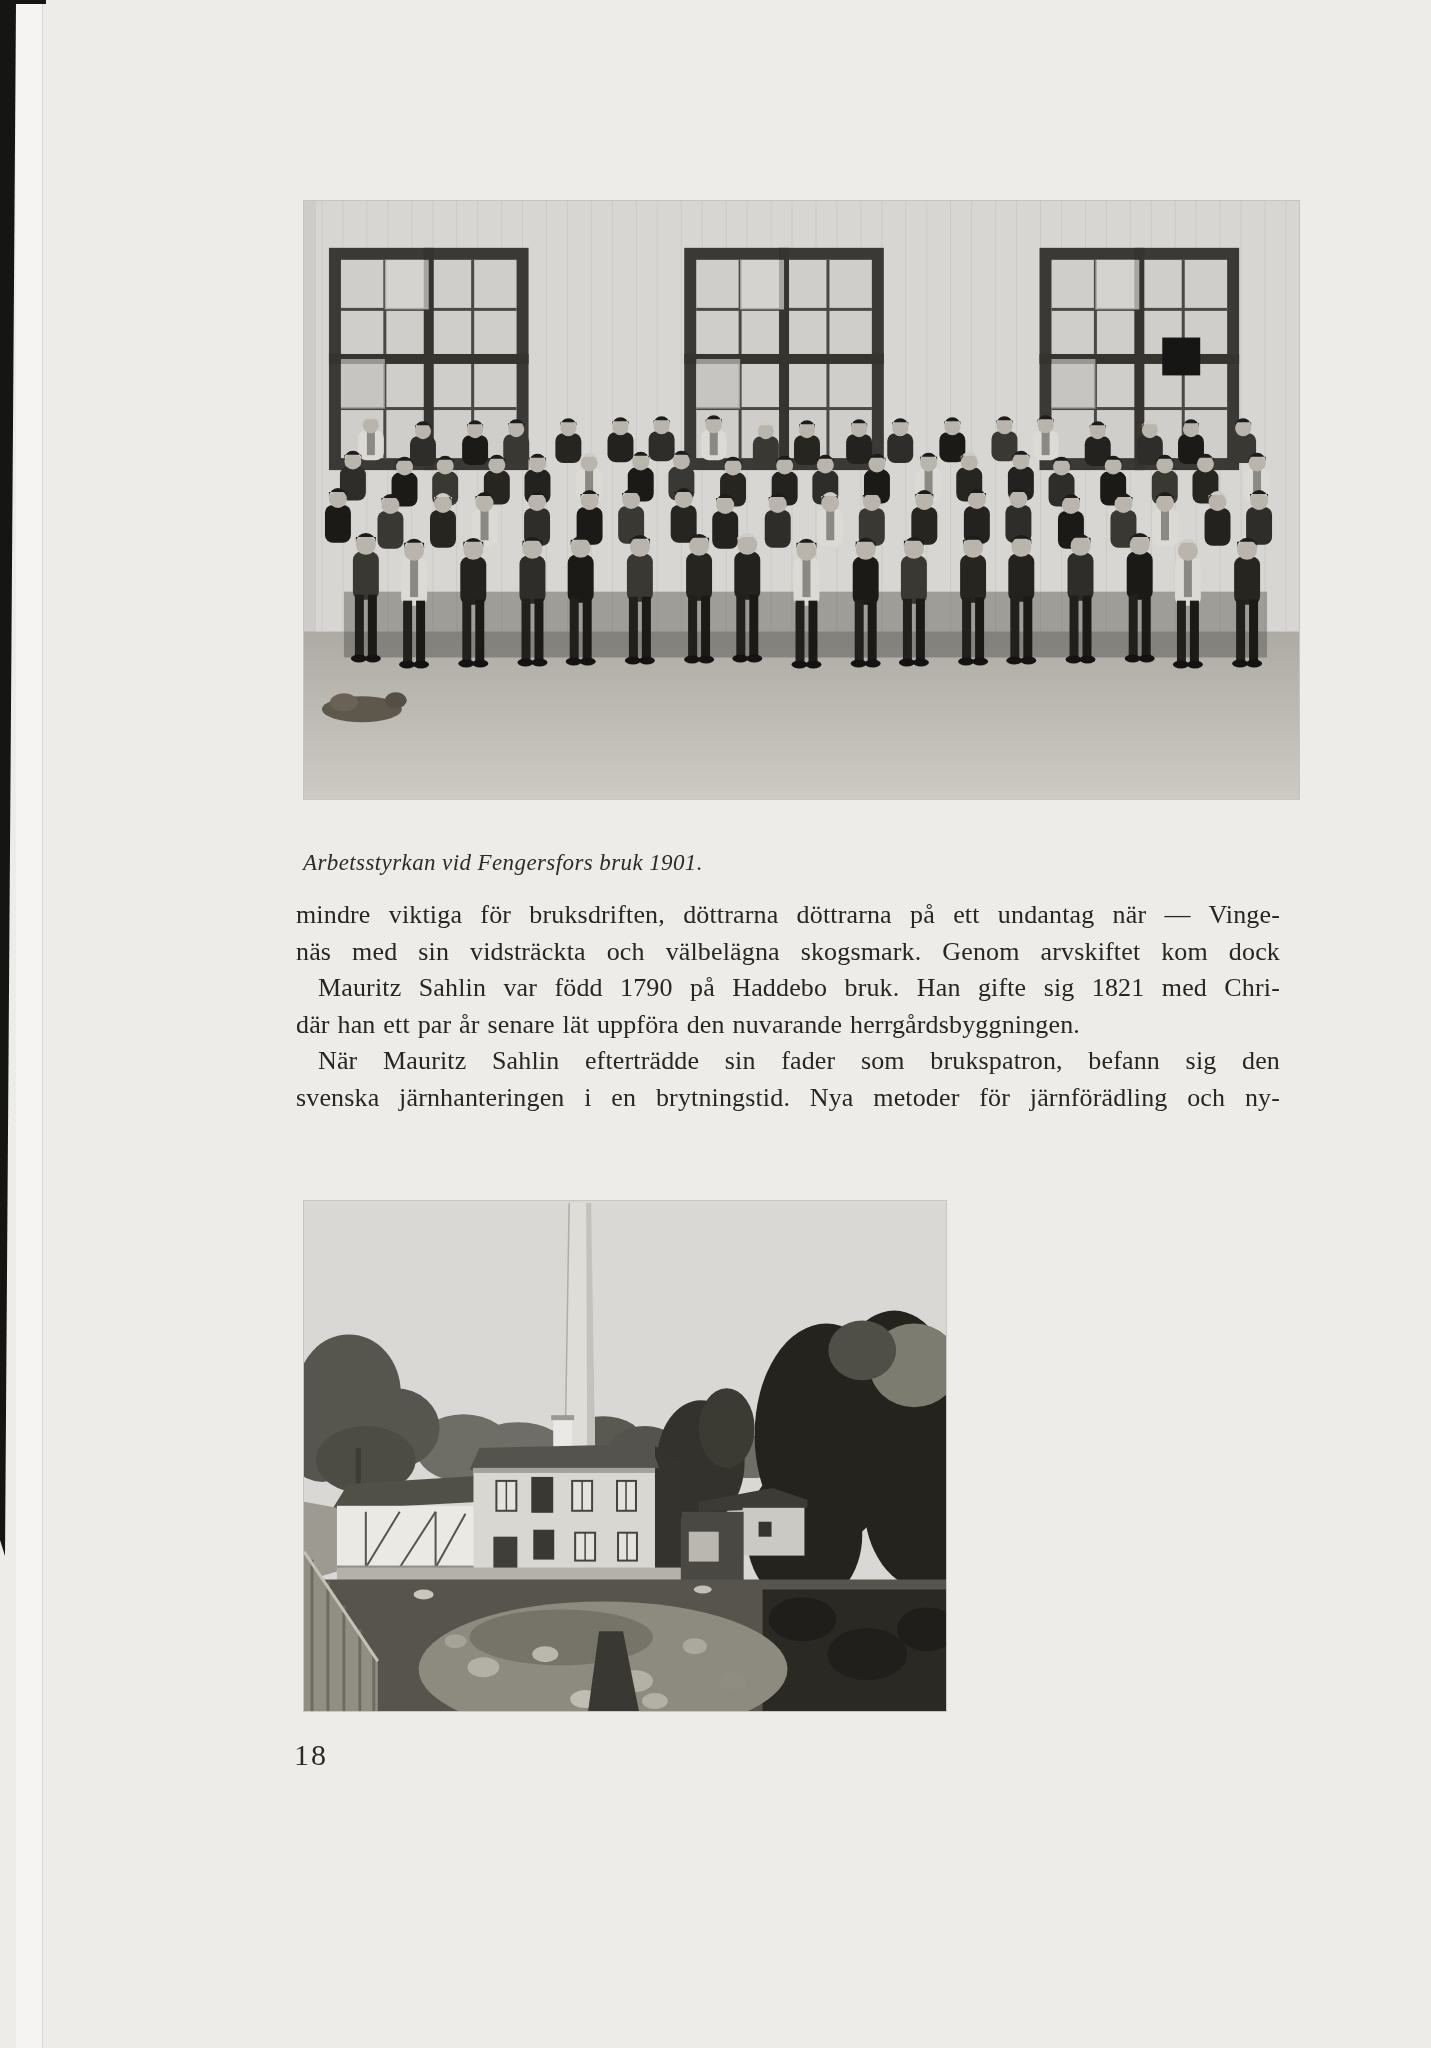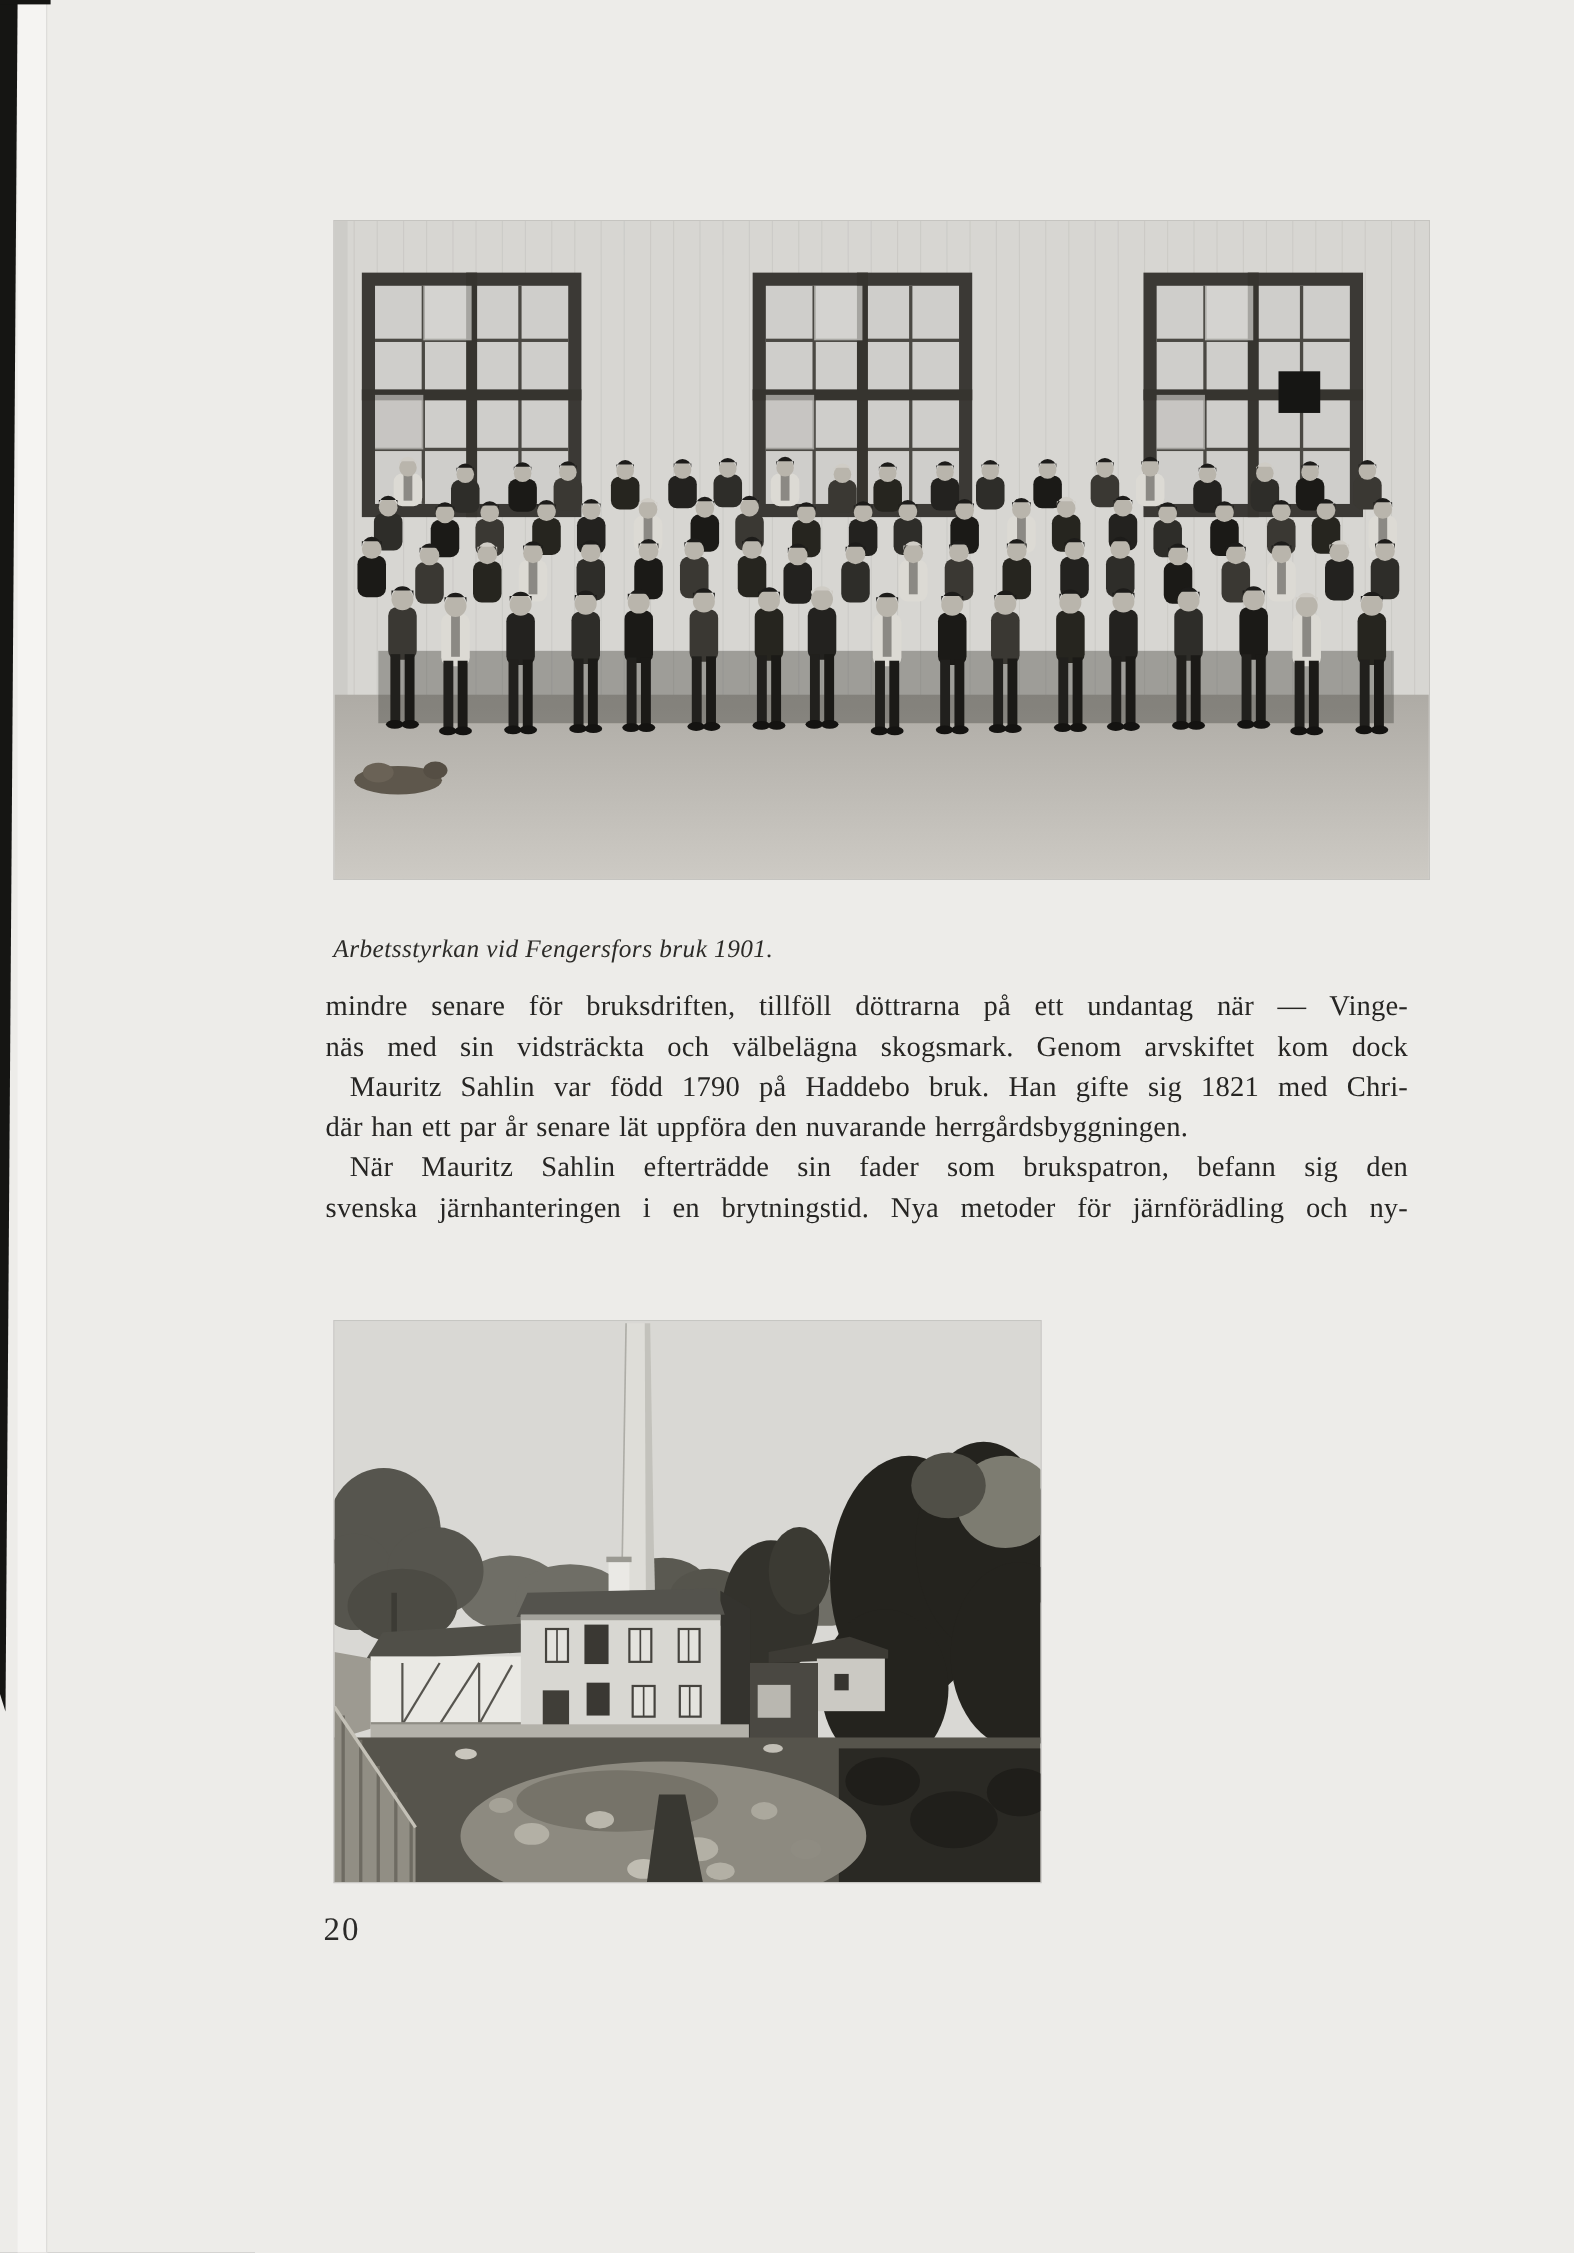--- a/index.html
+++ b/index.html
@@ -615,21 +615,21 @@
         <ellipse cx="92" cy="501" rx="11" ry="8" fill="#554e44"></ellipse>
         <ellipse cx="40" cy="503" rx="14" ry="9" fill="#6a6256"></ellipse>
       </g>
     </svg>
   </div>
 
   <div id="caption-workers">Arbetsstyrkan vid Fengersfors bruk 1901.</div>
 
   <div id="body-text">
       <div>
-        <div class="bl">mindre senare för bruksdriften, tillföll döttrarna på ett undantag när — Vinge-</div>
+        <div class="bl">mindre viktiga för bruksdriften, döttrarna döttrarna på ett undantag när — Vinge-</div>
         <div class="bl">näs med sin vidsträckta och välbelägna skogsmark. Genom arvskiftet kom dock</div>
       </div>
       <div>
         <div class="bl ind">Mauritz Sahlin var född 1790 på Haddebo bruk. Han gifte sig 1821 med Chri-</div>
         <div class="bl last">där han ett par år senare lät uppföra den nuvarande herrgårdsbyggningen.</div>
       </div>
       <div>
         <div class="bl ind">När Mauritz Sahlin efterträdde sin fader som brukspatron, befann sig den</div>
         <div class="bl">svenska järnhanteringen i en brytningstid. Nya metoder för järnförädling och ny-</div>
       </div>
@@ -754,14 +754,14 @@
           <line x1="40" y1="406" x2="40" y2="512"></line>
           <line x1="56" y1="430" x2="56" y2="512"></line>
           <line x1="70" y1="456" x2="70" y2="512"></line>
         </g>
         <line x1="0" y1="352" x2="74" y2="462" stroke="#c4c1b7" stroke-width="3"></line>
       </g>
     </svg>
   </div>
 
 
-  <div id="page-number">20</div>
+  <div id="page-number">18</div>
 </div>
 
 </body></html>

